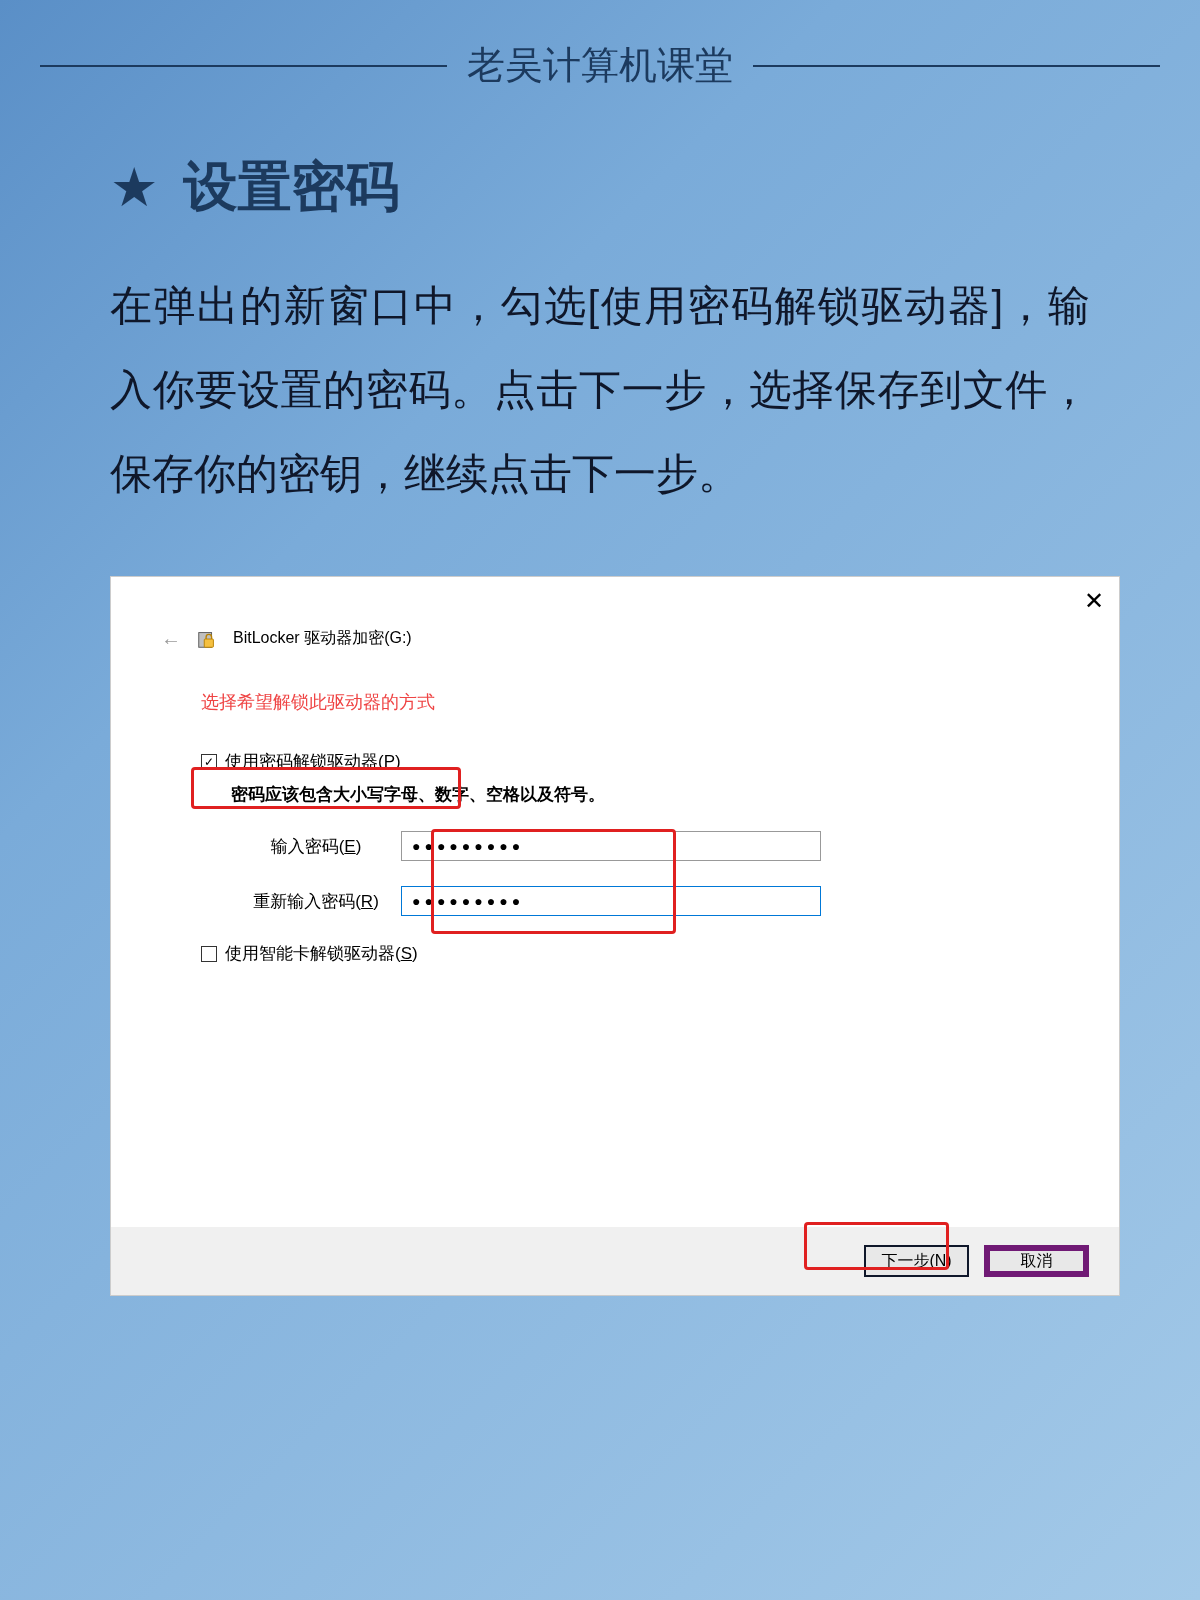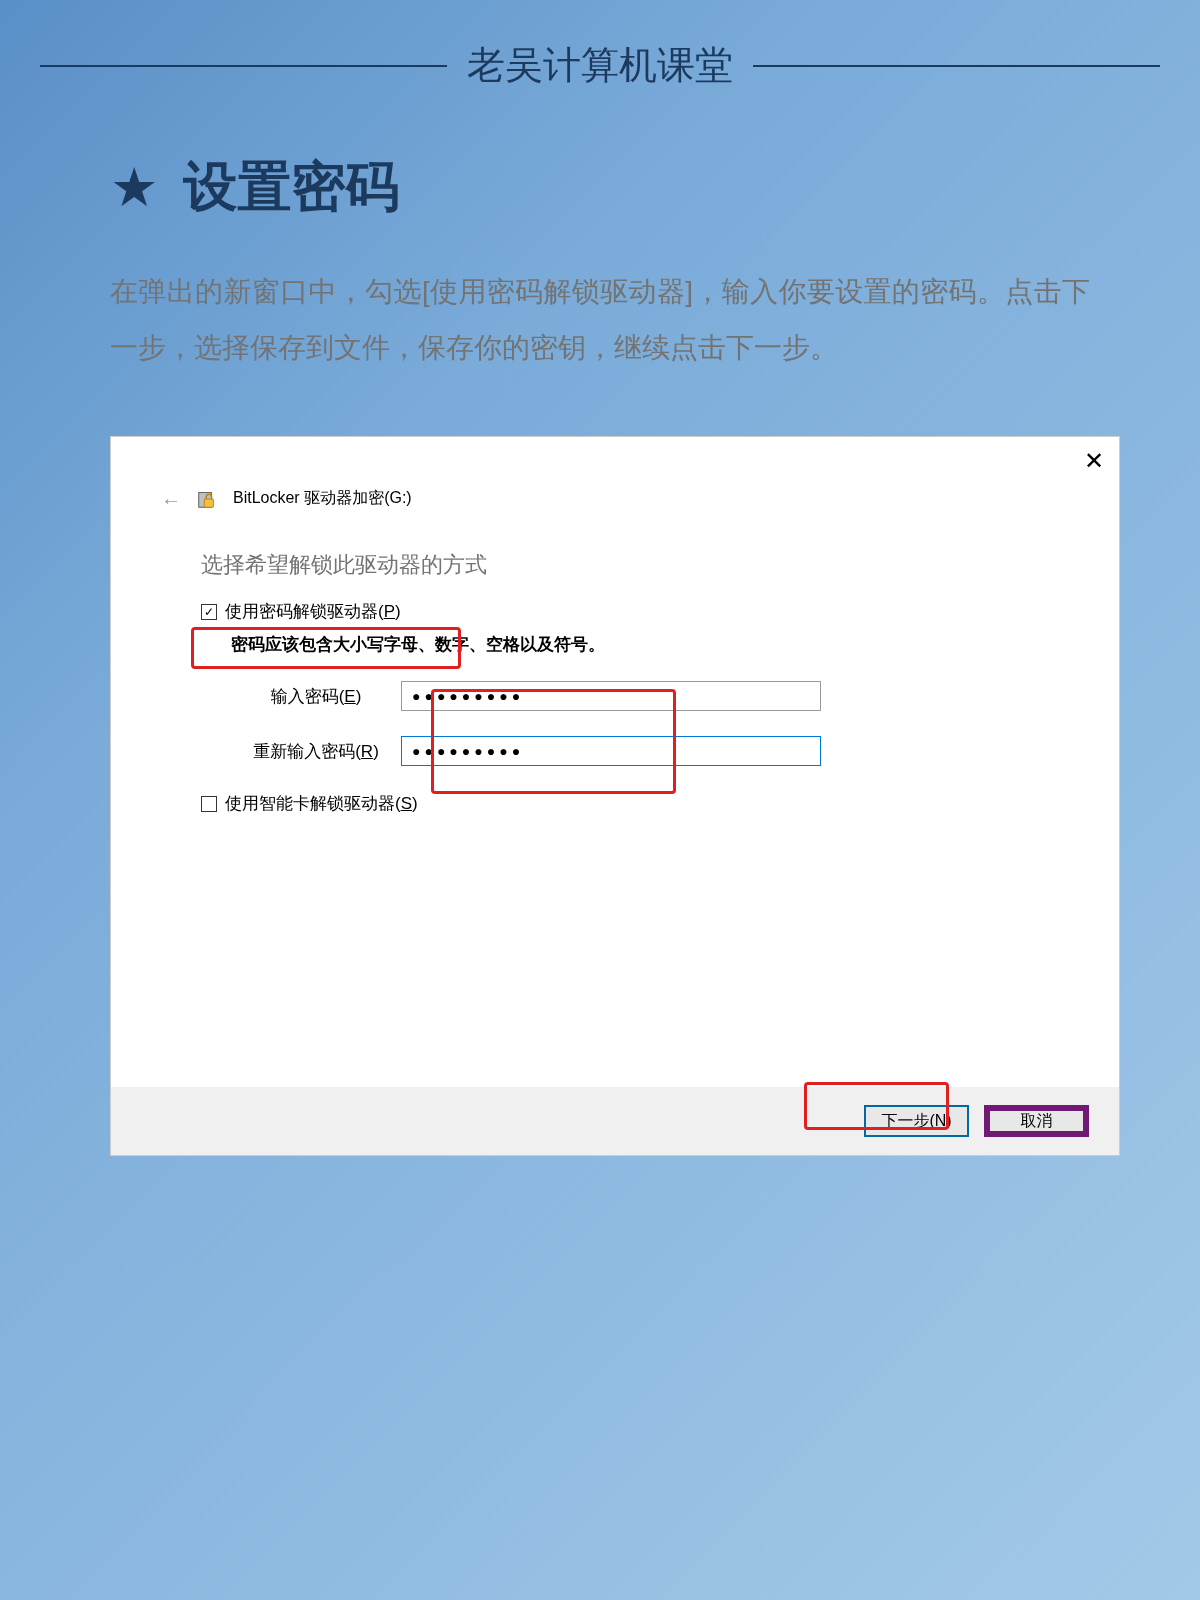--- a/index.html
+++ b/index.html
@@ -44,22 +44,22 @@
     .star-icon {
       color: #1c3a5e;
       font-size: 54px;
     }
     .section-title-text {
       color: #1c3a5e;
       font-size: 54px;
       font-weight: bold;
     }
     .description {
-      color: #737373;
-      font-size: 28px;
+      color: #0f172a;
+      font-size: 42px;
       line-height: 2;
       text-align: justify;
       margin-bottom: 60px;
     }
     .dialog-container {
       margin: 0 auto;
       width: 1010px;
       height: 720px;
       background: #fff;
       position: relative;
@@ -96,23 +96,23 @@
       height: 100%;
     }
     .dialog-title {
       color: #000;
       font-size: 16px;
     }
     .dialog-body {
       padding: 10px 90px;
     }
     .subtitle {
-      color: #737373;
-      font-size: 22px;
-      margin-bottom: 20px;
+      color: #ef4444;
+      font-size: 18px;
+      margin-bottom: 36px;
     }
     .option-row {
       display: flex;
       align-items: center;
       gap: 8px;
       margin-bottom: 10px;
     }
     .checkbox {
       width: 16px;
       height: 16px;
@@ -209,21 +209,21 @@
       height: 32px;
       border: 6px solid #701a75;
       background: #e8e8e8;
       font-size: 16px;
       display: flex;
       align-items: center;
       justify-content: center;
       cursor: pointer;
     }
     .dialog-btn.primary {
-      border: 2px solid #0369a1;
+      border: 2px solid #0f172a;
     }
     .underline-char {
       text-decoration: underline;
     }
   </style>
 </head>
 <body>
 
 <div class="header">
   <div class="header-line"></div>

